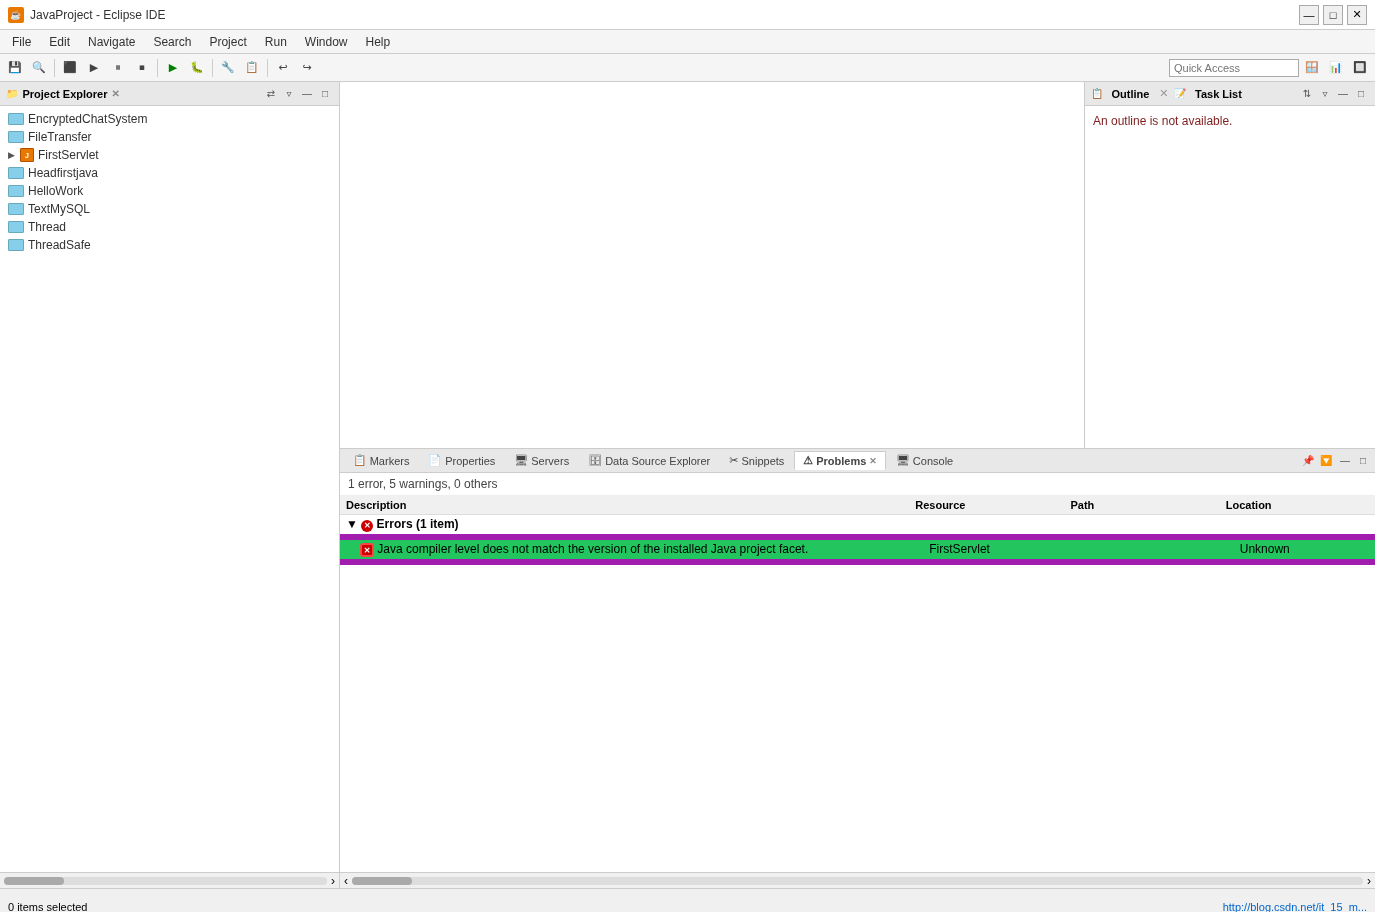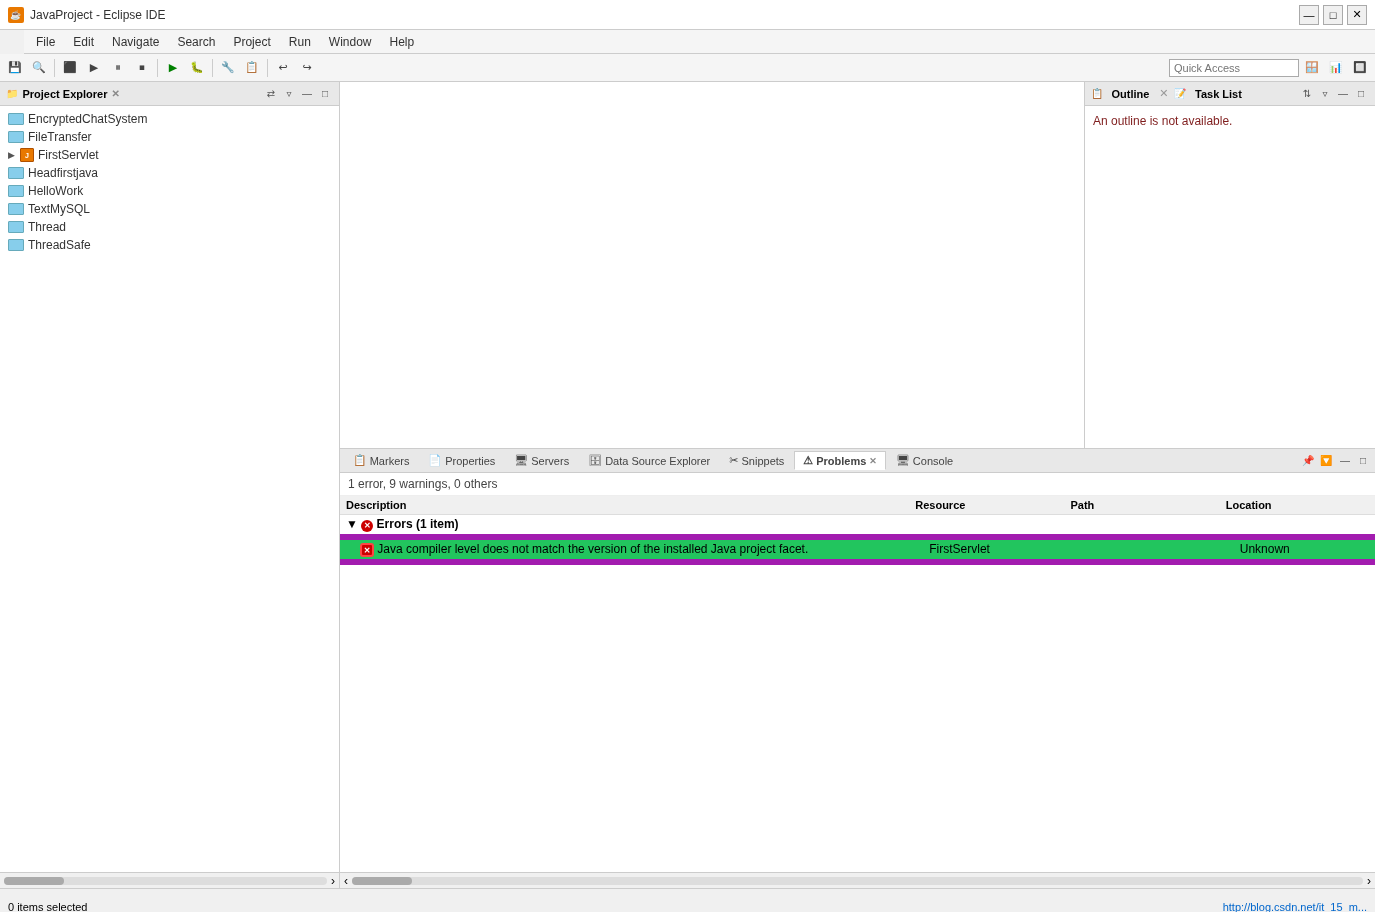--- a/index.html
+++ b/index.html
@@ -23,21 +23,20 @@
 
     
     #menu-bar {
       background: #f5f5f5;
       height: 24px;
       display: flex;
       align-items: center;
       padding: 0 4px;
       border-bottom: 1px solid #ccc;
       gap: 2px;
-      margin-left: 24px;
     }
     .menu-item { padding: 2px 8px; cursor: pointer; font-size: 12px; color: #333; }
 
     
     #toolbar {
       background: #f5f5f5;
       height: 28px;
       display: flex;
       align-items: center;
       padding: 0 4px;
@@ -371,21 +370,21 @@
         </div>
         <div id="bottom-panel-tabs-right">
           <button class="panel-header-btn">📌</button>
           <button class="panel-header-btn">🔽</button>
           <button class="panel-header-btn">—</button>
           <button class="panel-header-btn">□</button>
         </div>
       </div>
 
       <div id="problems-content">
-        <div id="problems-info">1 error, 9 warnings, 0 others</div>
+        <div id="problems-info">1 error, 5 warnings, 0 others</div>
         <div id="problems-table">
           <table>
             <thead>
               <tr>
                 <th class="col-desc">Description</th>
                 <th class="col-resource">Resource</th>
                 <th class="col-path">Path</th>
                 <th class="col-location">Location</th>
               </tr>
             </thead>

